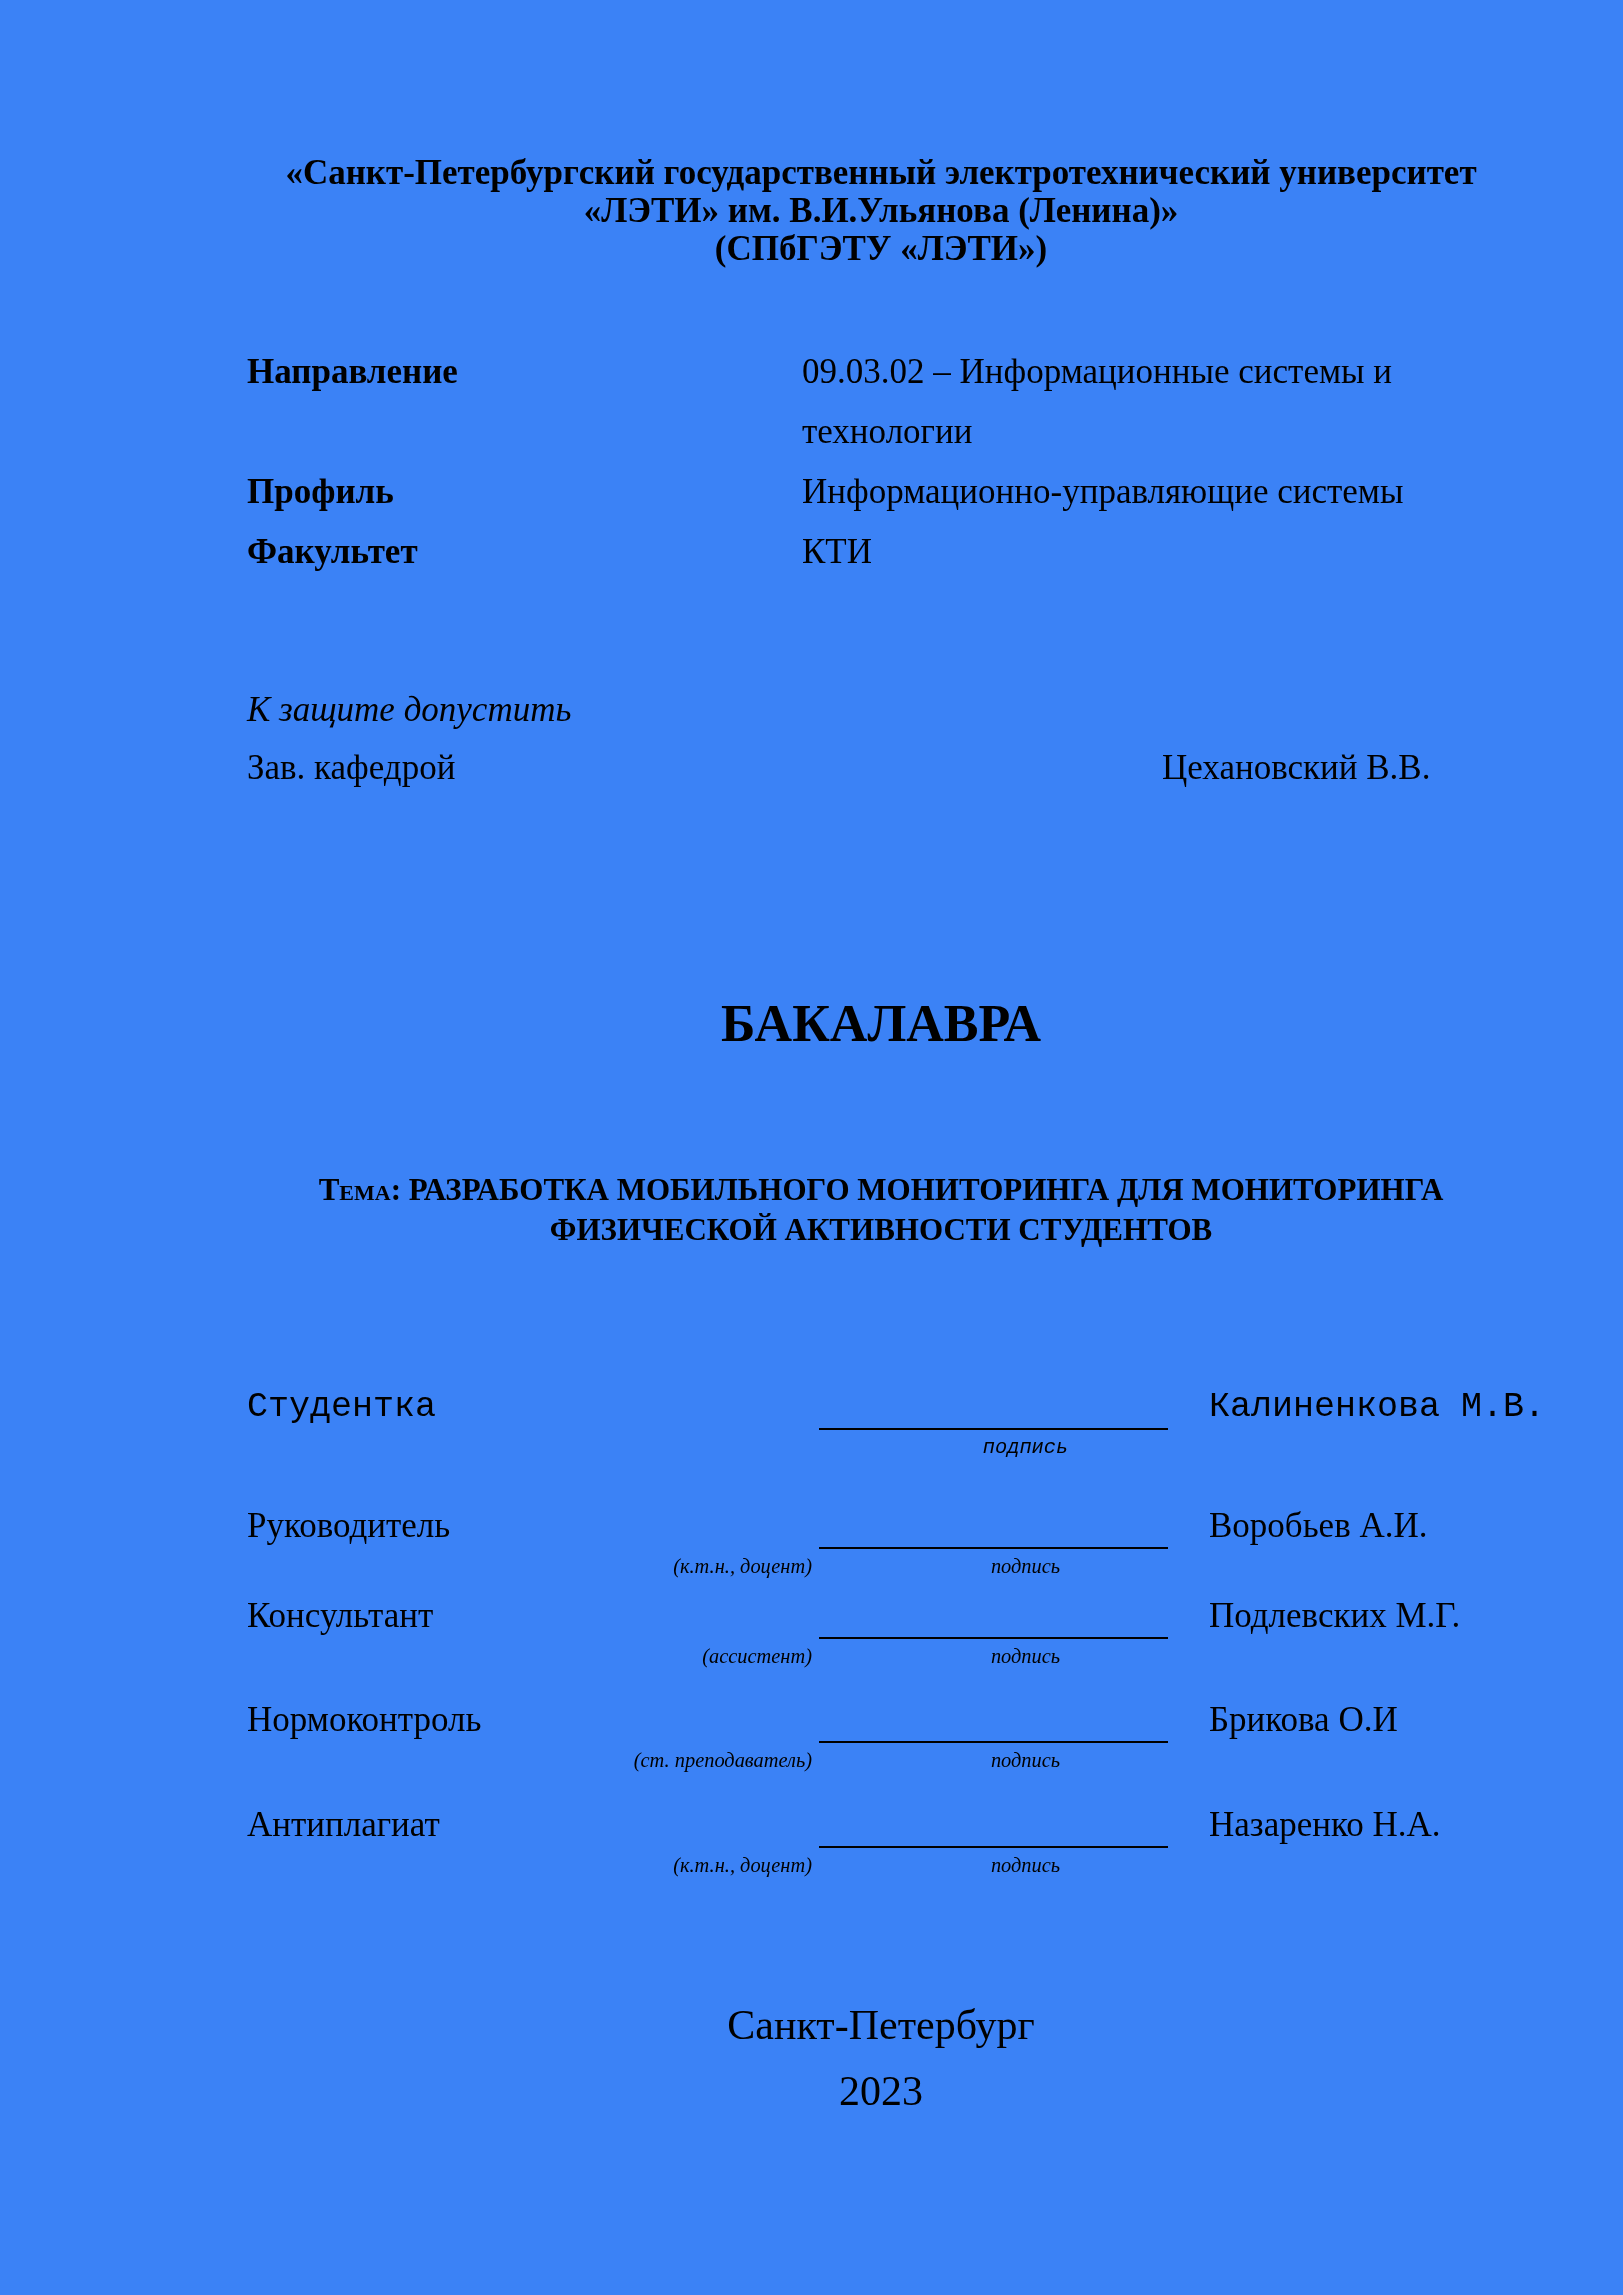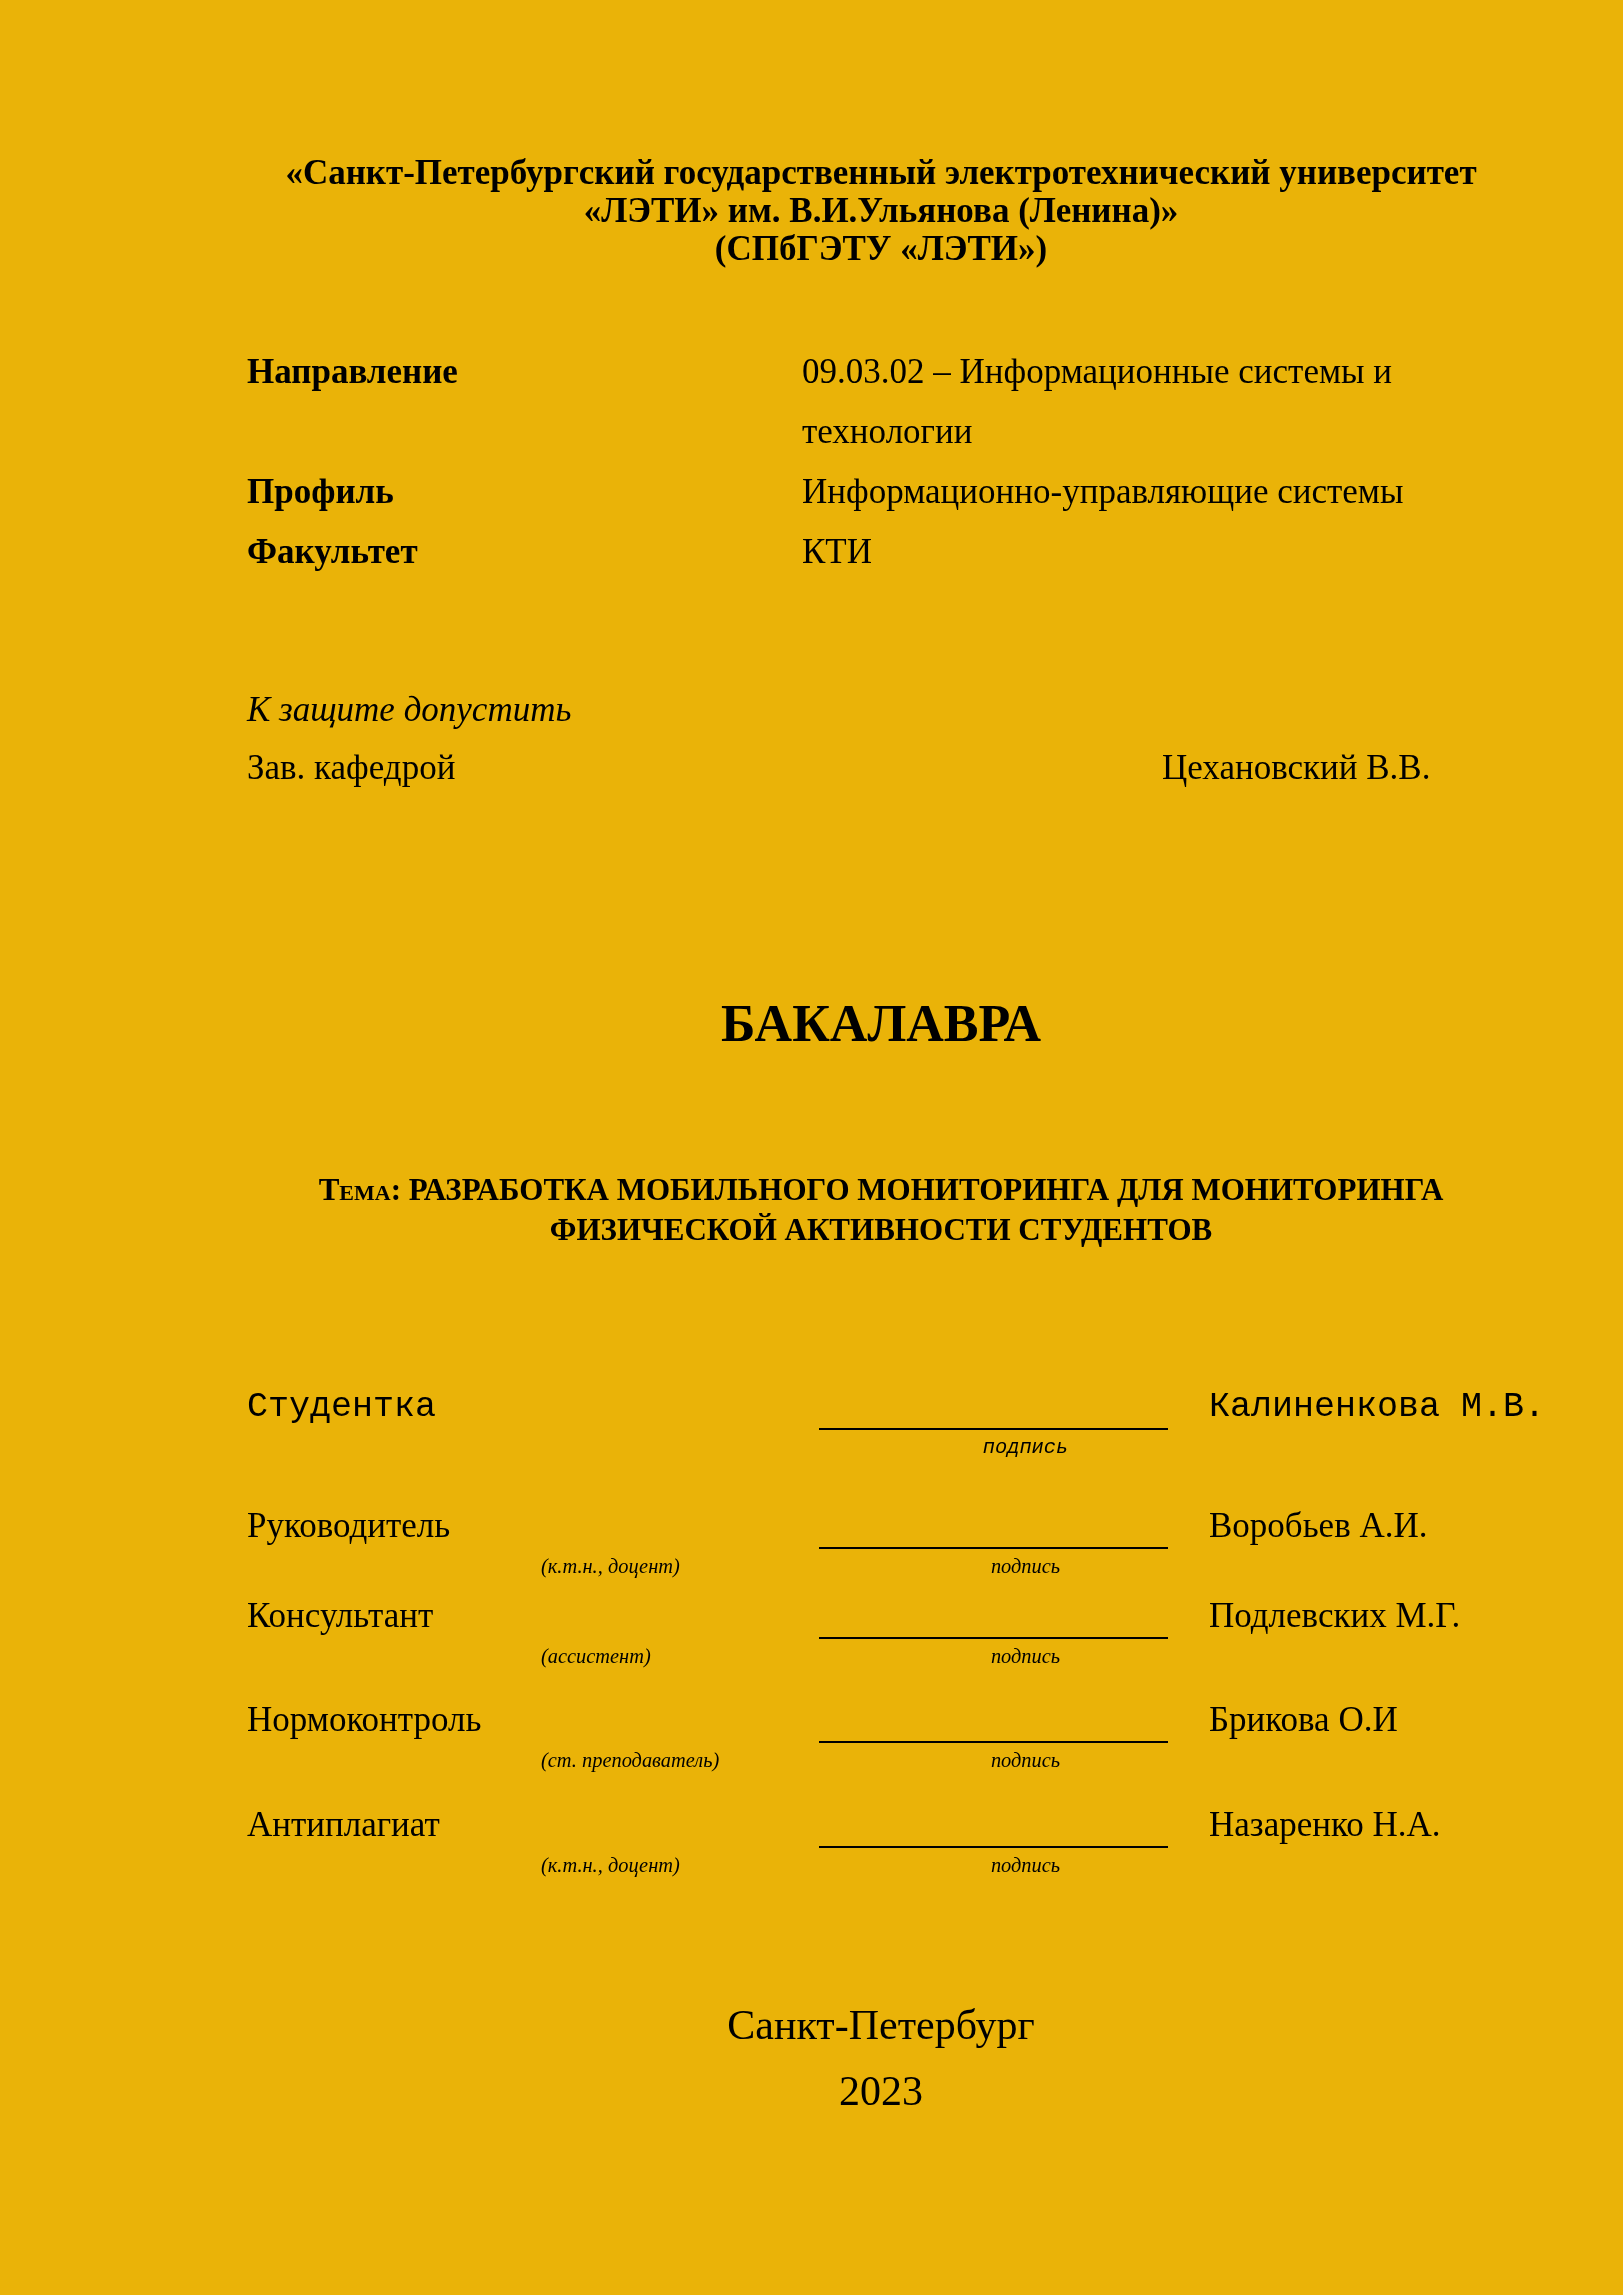--- a/index.html
+++ b/index.html
@@ -1,19 +1,19 @@
 <!DOCTYPE html>
 <html style="font-size:12.6px"><head>
 <meta charset="utf-8">
 <style>
   html,body{margin:0;padding:0;background:#ffffff;}
   .page{
     position:relative;
     width:1623px;height:2295px;
-    background:#eab308;
+    background:#3b82f6;
     color:#000;
     font-family:"Liberation Serif","DejaVu Serif",serif;
     overflow:hidden;
   }
   .content{position:absolute;left:247px;width:1268px;}
 
   
   .uni-header{top:154px;text-align:center;font-weight:bold;font-size:35px;line-height:38px;}
 
   
@@ -29,21 +29,21 @@
   
   .main-title{top:986px;text-align:center;font-weight:bold;font-size:52px;line-height:76px;}
 
   
   .theme{top:1170px;text-align:center;font-weight:bold;font-size:31px;line-height:40px;}
   .theme .sc{font-variant:small-caps;}
 
   
   .sig-row{position:absolute;left:247px;width:1268px;height:98px;font-size:35px;}
   .sig-role{position:absolute;left:0;top:0;white-space:nowrap;}
-  .sig-qual{position:absolute;left:294px;top:49px;width:271px;text-align:left;font-size:20.4px;font-style:italic;white-space:nowrap;}
+  .sig-qual{position:absolute;left:294px;top:49px;width:271px;text-align:right;font-size:20.4px;font-style:italic;white-space:nowrap;}
   .sig-line{position:absolute;left:572px;top:0;width:349px;height:41px;border-bottom:2.4px solid #000;}
   .sig-caption{position:absolute;left:604px;top:49px;width:349px;text-align:center;font-size:20.4px;font-style:italic;}
   .sig-name{position:absolute;left:962px;top:0;white-space:nowrap;}
   .r0{top:1387px;font-family:Liberation Mono, monospace;} .r1{top:1492px;margin-top:14px;} .r2{top:1596px;} .r3{top:1700px;} .r4{top:1805px;}
 
   
   .footer{top:1992px;text-align:center;font-size:42px;line-height:66px;}
 </style>
 </head>
 <body>

